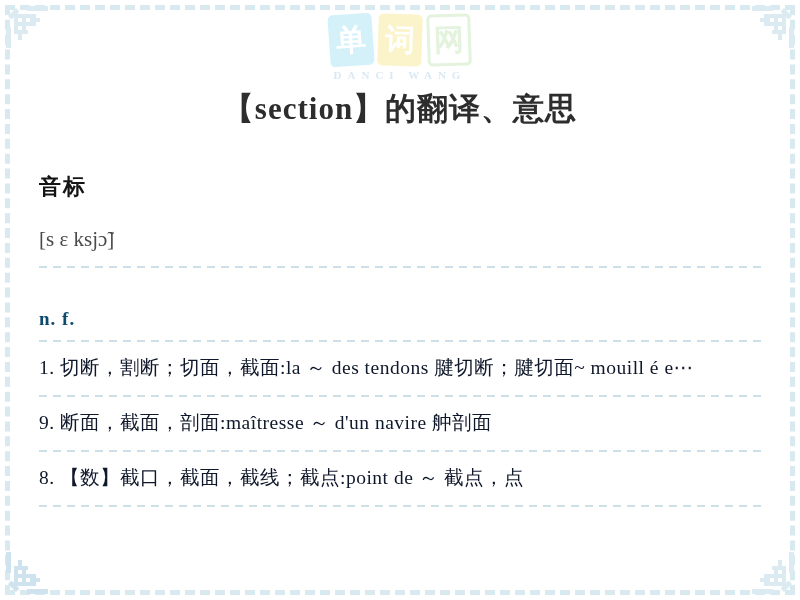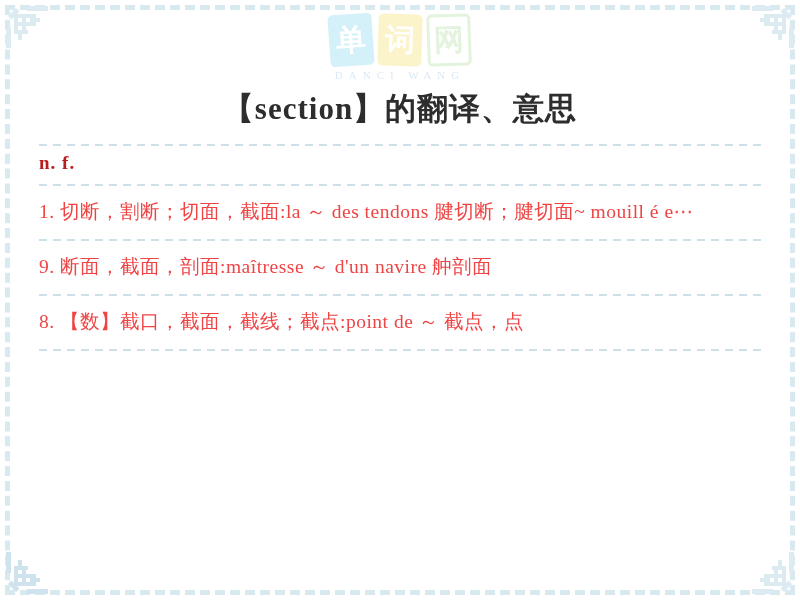--- a/index.html
+++ b/index.html
@@ -44,21 +44,21 @@
     color:#ffffff;
   }
   .tile.t0{background:#cdeff8;transform:rotate(-4deg);}
   .tile.t1{background:#fbf3c2;transform:rotate(2deg);}
   .tile.t2{background:#ffffff;border:3px solid #dff2d8;color:#dff2d8;transform:rotate(-2deg);width:38px;height:46px;}
   .wm-sub{
     margin-top:3px;
     font-size:11px;
     letter-spacing:6px;
     color:#d3e6f3;
-    font-weight:normal;
+    font-weight:bold;
   }
   
   .title{
     margin:0;
     padding-top:88px;
     text-align:center;
     font-size:31px;
     font-weight:bold;
     color:#2d2d2d;
     letter-spacing:1px;
@@ -75,30 +75,30 @@
     letter-spacing:2px;
   }
   .h-phonetic{margin-top:42px;}
   .h-meaning{margin-top:16px;}
   .phonetic-value{
     margin:25px 0 0;
     font-size:21px;
     color:#4a4a4a;
   }
   .pos{
-    margin:6px 0 0;
+    margin:40px 0 0;
     font-size:19px;
     font-weight:bold;
-    color:#b91c1c;
+    color:#0c4a6e;
     letter-spacing:1px;
   }
   .definition{
     margin:12px 0 0;
     font-size:19.5px;
-    color:#ef4444;
+    color:#0f172a;
     letter-spacing:.5px;
     white-space:nowrap;
   }
   .dash-line{
     height:2px;
     margin-top:14px;
     background:repeating-linear-gradient(90deg,#cde0e8 0 8px,transparent 8px 14px);
   }
   .dash-line.tight{margin-top:10px;}
 </style>
@@ -176,20 +176,22 @@
       <span class="tile t1">词</span>
       <span class="tile t2">网</span>
     </div>
     <div class="wm-sub">DANCI WANG</div>
   </div>
 
   <h1 class="title">【section】的翻译、意思</h1>
 
   <div class="content">
 
+    <h2 class="sec-heading h-phonetic">音标</h2>
+    <p class="phonetic-value">[s ɛ ksjɔ̃]</p>
     <div class="dash-line"></div>
 
     <p class="pos">n. f.</p>
     <div class="dash-line tight"></div>
 
     <p class="definition">1. 切断，割断；切面，截面:la ～ des tendons 腱切断；腱切面~ mouill é e⋯</p>
     <div class="dash-line"></div>
 
     <p class="definition">9. 断面，截面，剖面:maîtresse ～ d'un navire 舯剖面</p>
     <div class="dash-line"></div>

